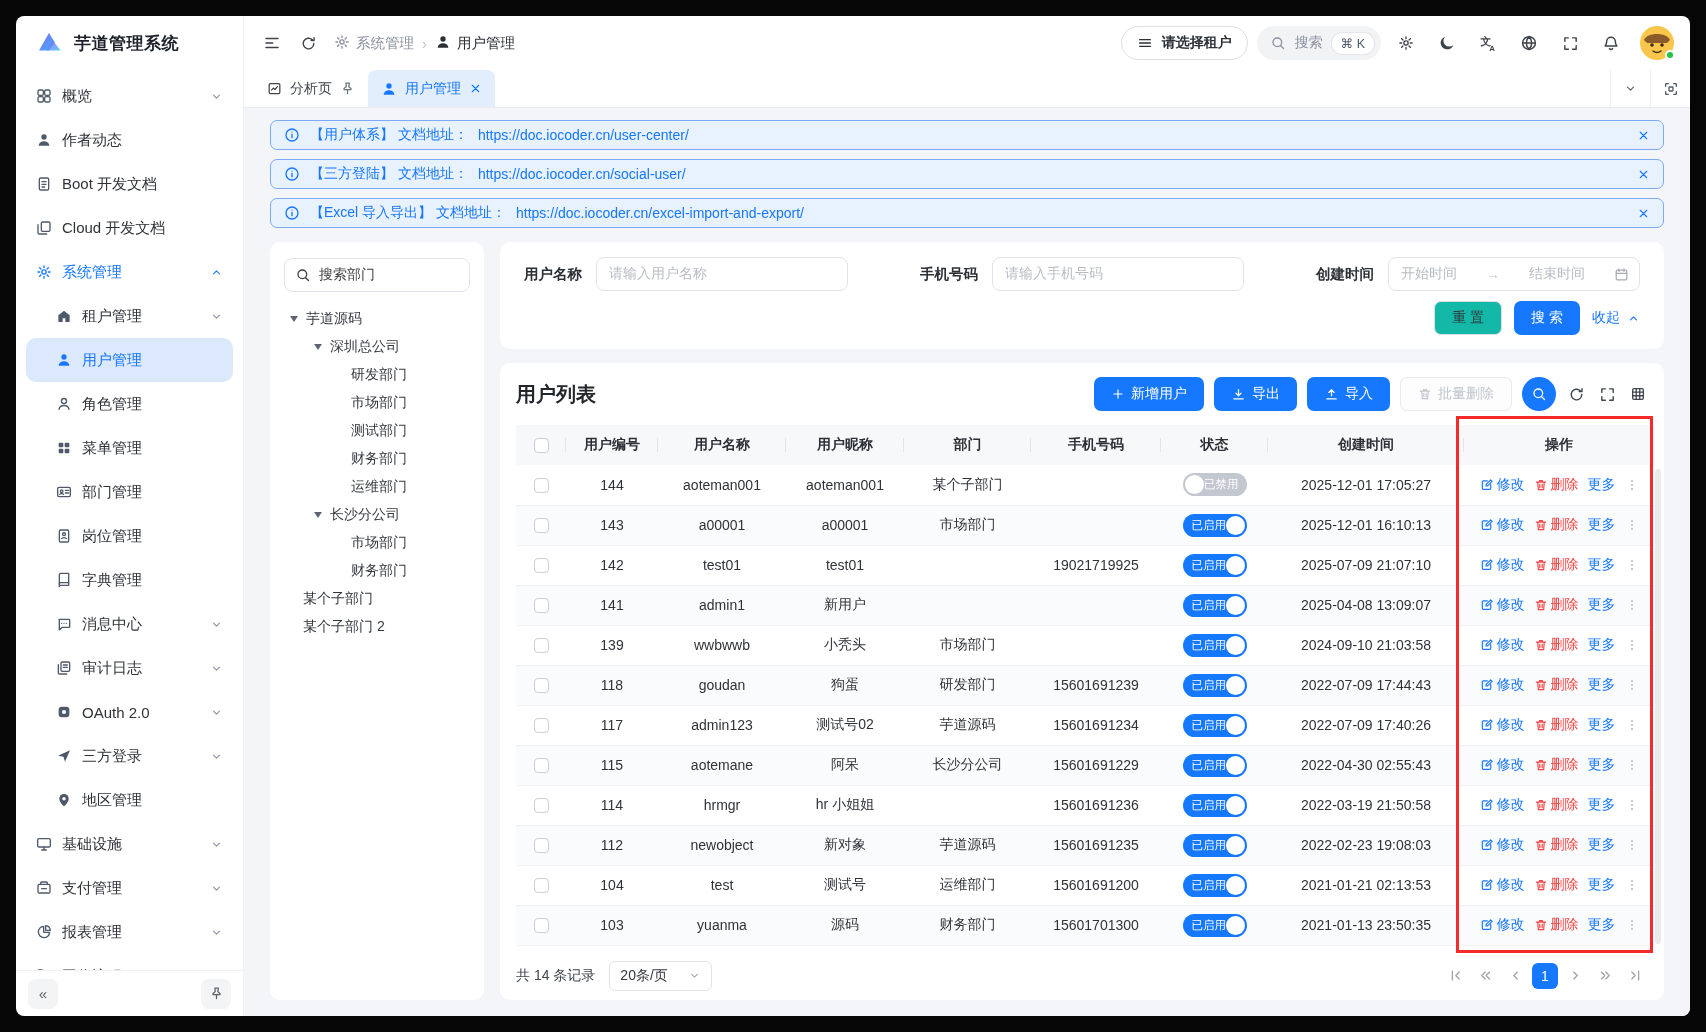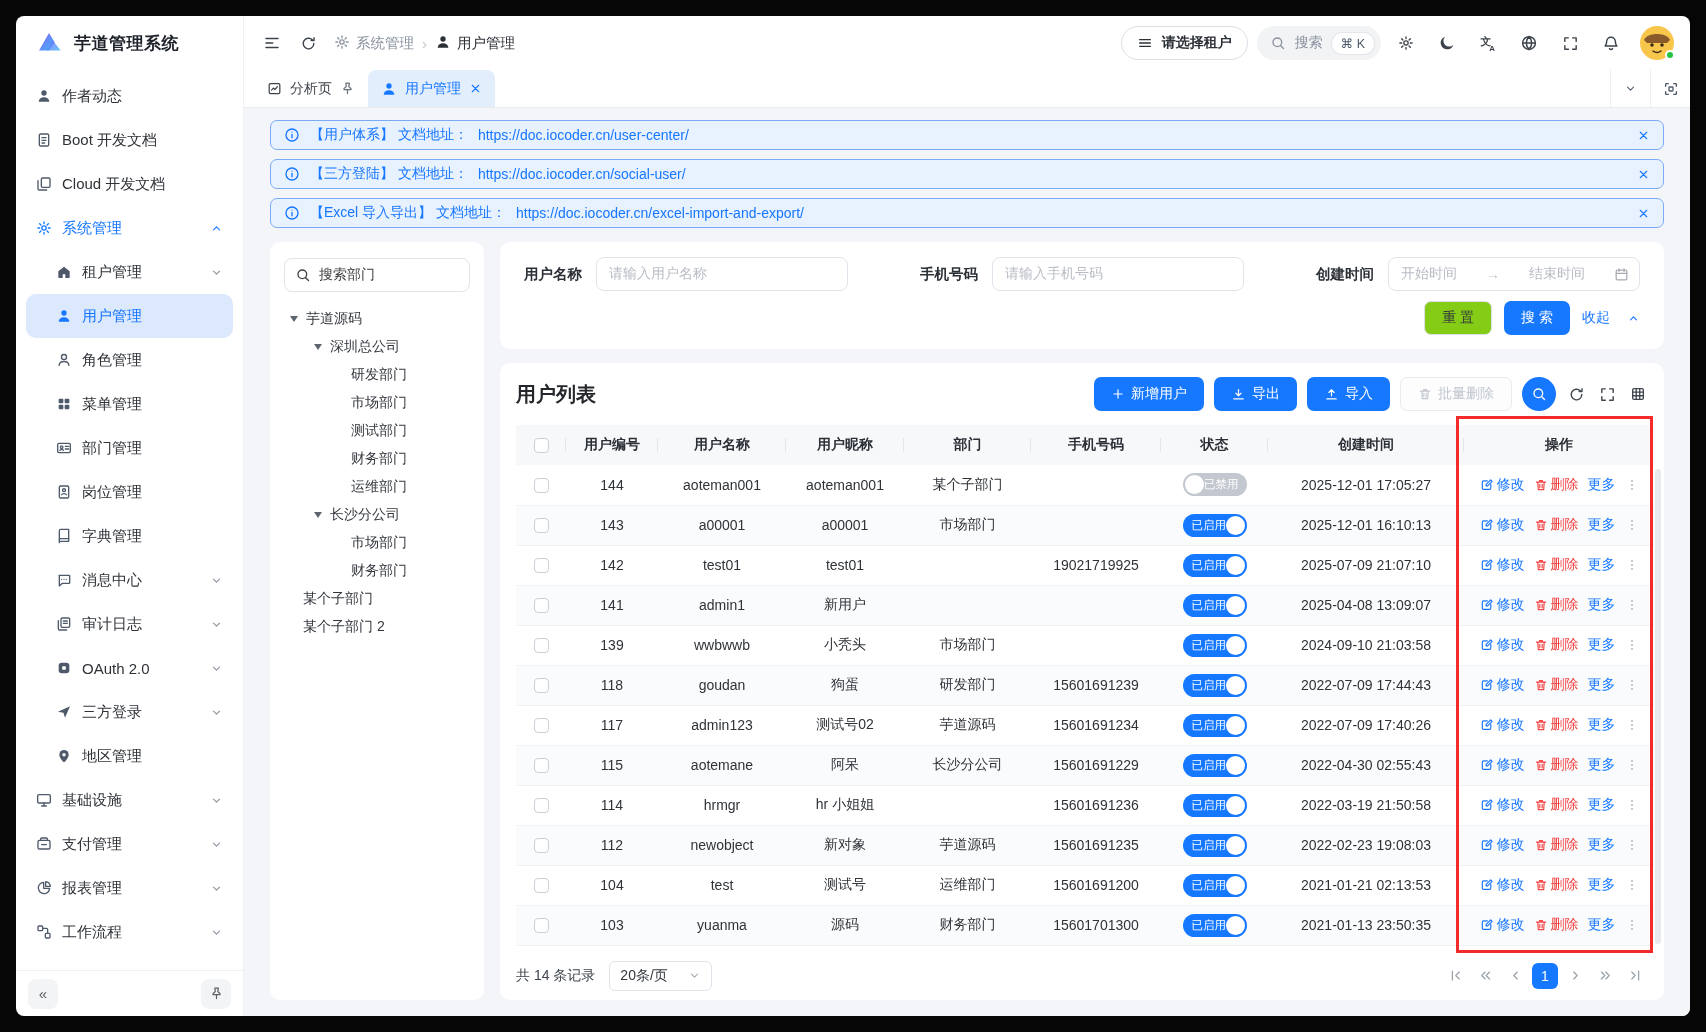--- a/index.html
+++ b/index.html
@@ -67,24 +67,24 @@
   .filter-card { background:#fff; border-radius:10px; padding:15px 24px 14px; margin-bottom:14px; flex-shrink:0; }
   .f-row { display:flex; align-items:center; justify-content:space-between; }
   .f-group { display:flex; align-items:center; gap:14px; }
   .f-label { font-size:14.5px; color:#2b2f36; font-weight:700; white-space:nowrap; }
   .f-input { width:252px; height:34px; border:1px solid #e0e3e9; border-radius:8px; display:flex; align-items:center; padding:0 12px; color:#b8bcc4; font-size:14px; cursor:text; }
   .f-range { justify-content:space-between; padding:0 10px 0 12px; gap:6px; }
   .f-range .cal { color:#a8abb2; display:flex; }
   .f-range .arr { color:#c3c7ce; font-size:14px; }
   .f-actions { display:flex; justify-content:flex-end; align-items:center; gap:12px; margin-top:10px; }
   .btn { height:34px; border-radius:7px; font-size:14px; display:inline-flex; align-items:center; justify-content:center; gap:6px; cursor:pointer; padding:0 17px; border:none; white-space:nowrap; }
-  .btn.plain { border:1px solid #dcdfe6; background:#84cc16; color:#33373d; }
+  .btn.plain { border:1px solid #dcdfe6; background:#14b8a6; color:#33373d; }
   .btn.primary { background:#1677ff; color:#fff; }
   .btn.disabled { background:#fdfdfe; border:1px solid #e8eaee; color:#c1c6ce; cursor:not-allowed; }
-  .link-collapse { color:#1677ff; font-size:14px; display:flex; align-items:center; gap:17px; cursor:pointer; }
+  .link-collapse { color:#1677ff; font-size:14px; display:flex; align-items:center; gap:7px; cursor:pointer; }
 
   .list-card { flex:1; background:#fff; border-radius:10px; padding:14px 16px; display:flex; flex-direction:column; min-height:0; }
   .list-head { display:flex; align-items:center; flex-shrink:0; }
   .list-title { font-size:20px; font-weight:700; color:#23262b; }
   .list-actions { margin-left:auto; display:flex; align-items:center; gap:10px; }
   .circle-btn { width:34px; height:34px; border-radius:50%; display:flex; align-items:center; justify-content:center; cursor:pointer; }
   .circle-btn.primary { background:#1677ff; color:#fff; }
   .tool-ic { color:#40464e; display:flex; cursor:pointer; padding:2px; }
 
   .tbl-wrap { position:relative; margin-top:14px; flex-shrink:0; }
@@ -131,20 +131,36 @@
                 <stop offset="1" stop-color="#38bdf8"></stop>
               </linearGradient>
             </defs>
             <path d="M6 27L18 6l7 11.5L18 27z" fill="url(#lg1)"></path>
             <path d="M15 27l7.5-12L32 27z" fill="url(#lg1)" opacity=".8"></path>
           </svg>
         </span>
       <span class="logo-title">芋道管理系统</span>
     </div>
     <nav class="menu" id="side-menu">
+        <div class="side-item">
+          <span class="ic">
+            <svg width="16" height="16" viewBox="0 0 24 24" fill="none" stroke="currentColor" stroke-width="2" stroke-linecap="round" stroke-linejoin="round">
+              <rect x="3" y="3" width="8" height="8" rx="2"></rect>
+              <rect x="13" y="3" width="8" height="8" rx="2"></rect>
+              <rect x="3" y="13" width="8" height="8" rx="2"></rect>
+              <rect x="13" y="13" width="8" height="8" rx="2"></rect>
+            </svg>
+          </span>
+          <span class="lbl">概览</span>
+          <span class="chev">
+            <svg width="13" height="13" viewBox="0 0 24 24" fill="none" stroke="currentColor" stroke-width="2" stroke-linecap="round" stroke-linejoin="round">
+              <path d="M6.5 9.5l5.5 5.5 5.5-5.5"></path>
+            </svg>
+          </span>
+        </div>
         <div class="side-item">
           <span class="ic">
             <svg width="16" height="16" viewBox="0 0 24 24" fill="none" stroke="currentColor" stroke-width="2" stroke-linecap="round" stroke-linejoin="round">
               <circle cx="12" cy="7.5" r="4" fill="currentColor" stroke="none"></circle>
               <path d="M4 20.5a8 6.5 0 0116 0z" fill="currentColor" stroke="none"></path>
             </svg>
           </span>
           <span class="lbl">作者动态</span>
         </div>
         <div class="side-item">

